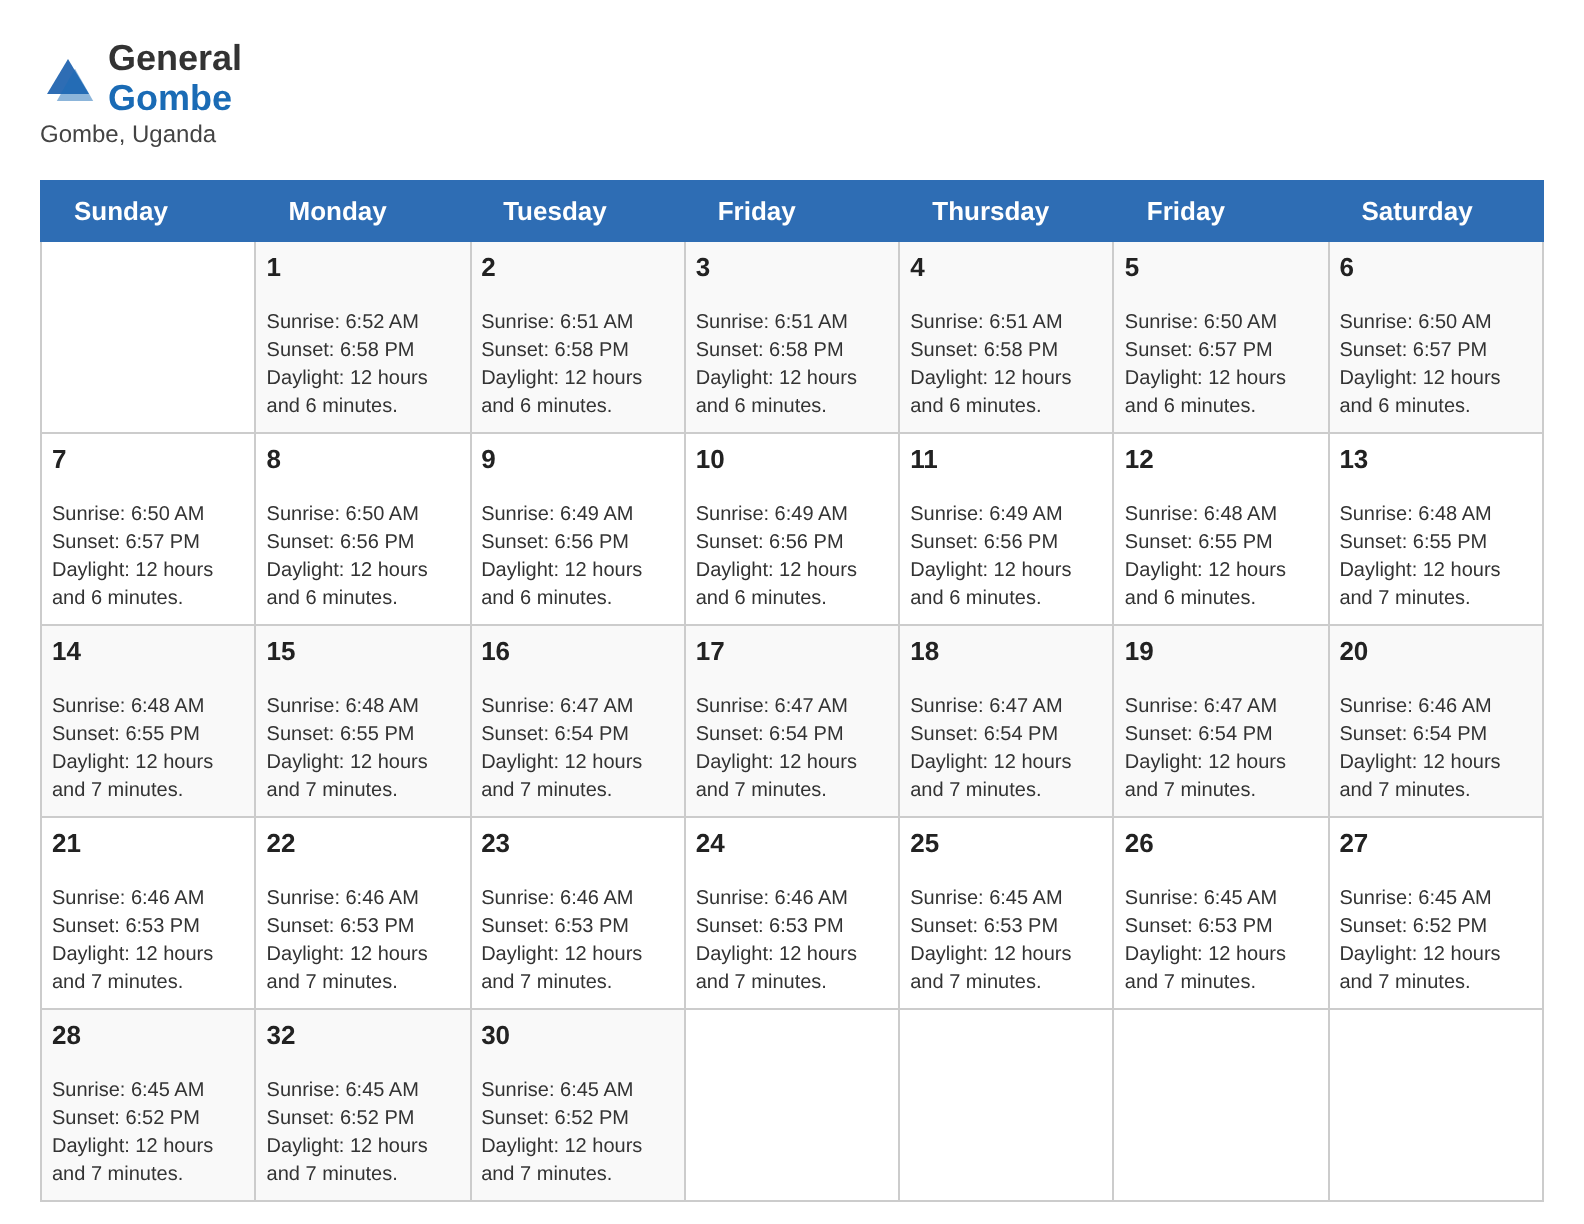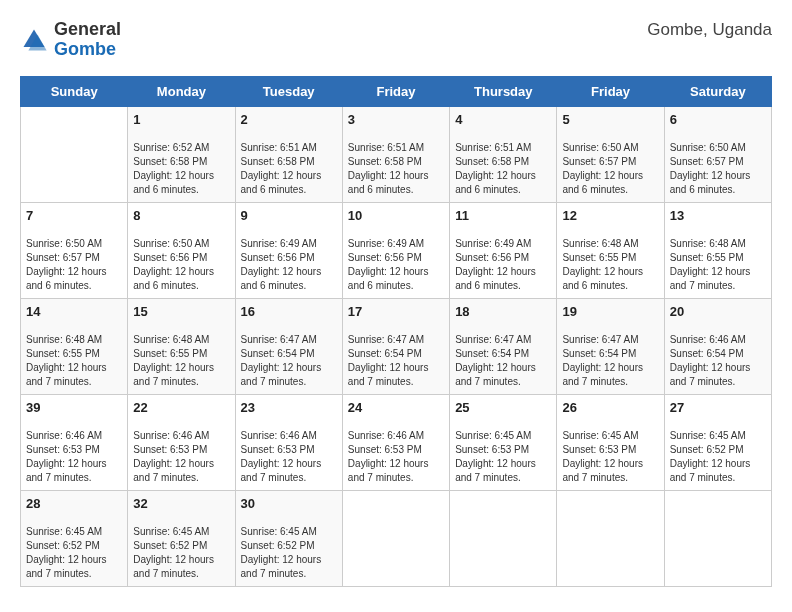--- a/index.html
+++ b/index.html
@@ -8,20 +8,21 @@
       background: #fff;
       width: 792px;
       min-height: 612px;
       padding: 20px;
     }
     .header {
       display: flex;
       justify-content: space-between;
       align-items: flex-start;
       margin-bottom: 16px;
+      flex-direction: column;
     }
     .logo {
       display: flex;
       align-items: center;
       gap: 2px;
     }
     .logo-text {
       display: flex;
       flex-direction: column;
       font-size: 18px;
@@ -37,35 +38,35 @@
     }
     .title-block {
       text-align: right;
     }
     .month-title {
       font-size: 36px;
       font-weight: bold;
       color: #222;
     }
     .location {
-      font-size: 17px;
+      font-size: 12px;
       color: #444;
     }
     .calendar-table {
       width: 100%;
       border-collapse: collapse;
       table-layout: fixed;
     }
     .calendar-table thead tr th {
       background-color: #2e6db4;
       color: #fff;
-      padding: 7px 1px;
+      padding: 7px 16px;
       font-size: 13px;
       font-weight: bold;
-      text-align: center;
+      text-align: left;
       border: 1px solid #2e6db4;
     }
     .calendar-table tbody tr td {
       vertical-align: top;
       padding: 5px 5px;
       font-size: 10.5px;
       color: #333;
       border: 1px solid #ccc;
       background: #fff;
       min-height: 80px;
@@ -204,21 +205,21 @@
           <span class="day-number">19</span>
           <div class="day-info">Sunrise: 6:47 AM<br>Sunset: 6:54 PM<br>Daylight: 12 hours and 7 minutes.</div>
         </td>
         <td>
           <span class="day-number">20</span>
           <div class="day-info">Sunrise: 6:46 AM<br>Sunset: 6:54 PM<br>Daylight: 12 hours and 7 minutes.</div>
         </td>
       </tr>
       <tr>
         <td>
-          <span class="day-number">39</span>
+          <span class="day-number">21</span>
           <div class="day-info">Sunrise: 6:46 AM<br>Sunset: 6:53 PM<br>Daylight: 12 hours and 7 minutes.</div>
         </td>
         <td>
           <span class="day-number">22</span>
           <div class="day-info">Sunrise: 6:46 AM<br>Sunset: 6:53 PM<br>Daylight: 12 hours and 7 minutes.</div>
         </td>
         <td>
           <span class="day-number">23</span>
           <div class="day-info">Sunrise: 6:46 AM<br>Sunset: 6:53 PM<br>Daylight: 12 hours and 7 minutes.</div>
         </td>

